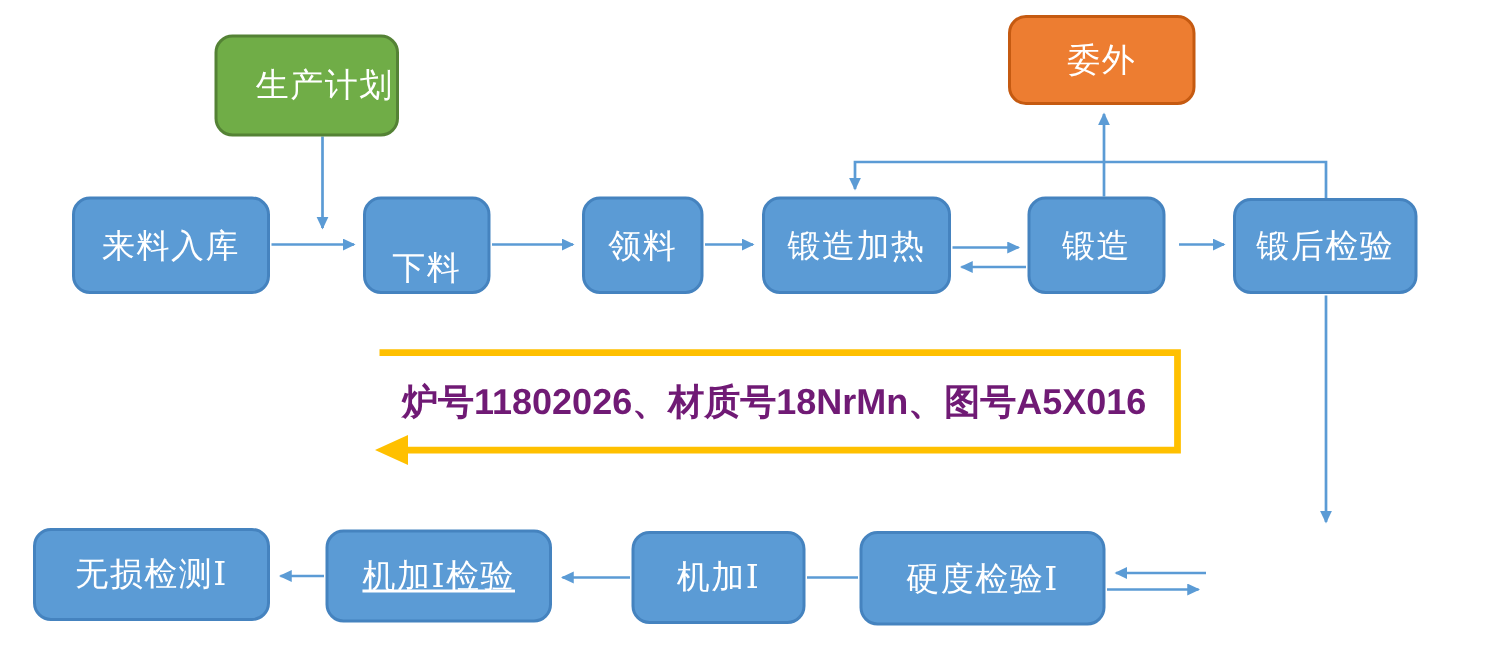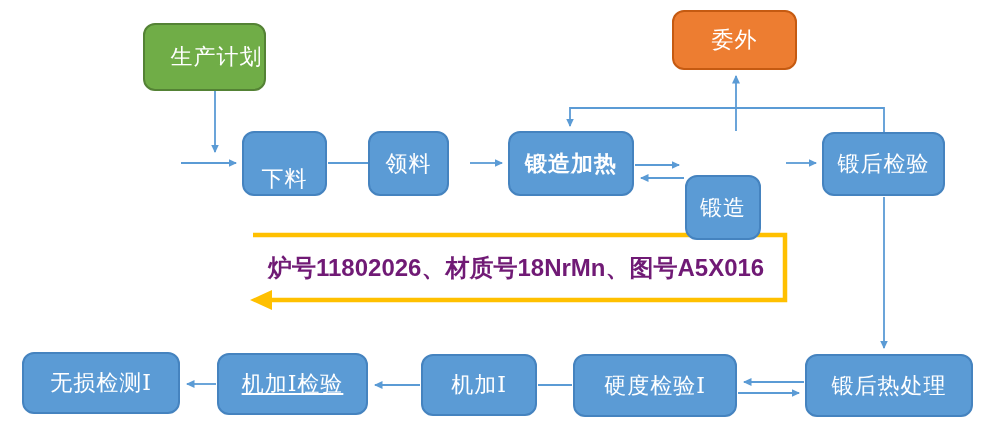--- a/index.html
+++ b/index.html
@@ -69,44 +69,44 @@
   </svg>
 
   <div class="node node-green" style="left:143px;top:23px;width:123px;height:68px;padding-left:24px;">
     <span>生产计划</span>
   </div>
 
   <div class="node node-orange" style="left:672px;top:10px;width:125px;height:60px;">
     <span>委外</span>
   </div>
 
+  <div class="node node-blue" style="left:48px;top:131px;width:132px;height:65px;">
+    <span>来料入库</span>
+  </div>
 
   <div class="node node-blue" style="left:242px;top:131px;width:85px;height:65px;align-items:flex-end;">
     <span>下料</span>
   </div>
 
-  <div class="node node-blue" style="left:368px;top:131px;width:81px;height:65px;">
+  <div class="node node-blue" style="left:388px;top:131px;width:81px;height:65px;">
     <span>领料</span>
   </div>
 
-  <div class="node node-blue" style="left:508px;top:131px;width:126px;height:65px;font-weight:bold;">
+  <div class="node node-blue" style="left:508px;top:131px;width:126px;height:65px;">
     <span>锻造加热</span>
   </div>
 
-  <div class="node node-blue" style="left:685px;top:131px;width:76px;height:65px;margin-top:44px;">
+  <div class="node node-blue" style="left:685px;top:131px;width:92px;height:65px;">
     <span>锻造</span>
   </div>
 
   <div class="node node-blue" style="left:822px;top:132px;width:123px;height:64px;">
     <span>锻后检验</span>
   </div>
 
-  <div class="node node-blue" style="left:805px;top:354px;width:168px;height:63px;">
-    <span>锻后热处理</span>
-  </div>
 
   <div class="node node-blue" style="left:573px;top:354px;width:164px;height:63px;">
     <span>硬度检验Ⅰ</span>
   </div>
 
   <div class="node node-blue" style="left:421px;top:354px;width:116px;height:62px;">
     <span>机加Ⅰ</span>
   </div>
 
   <div class="node node-blue" style="left:217px;top:353px;width:151px;height:62px;text-decoration:underline;">

